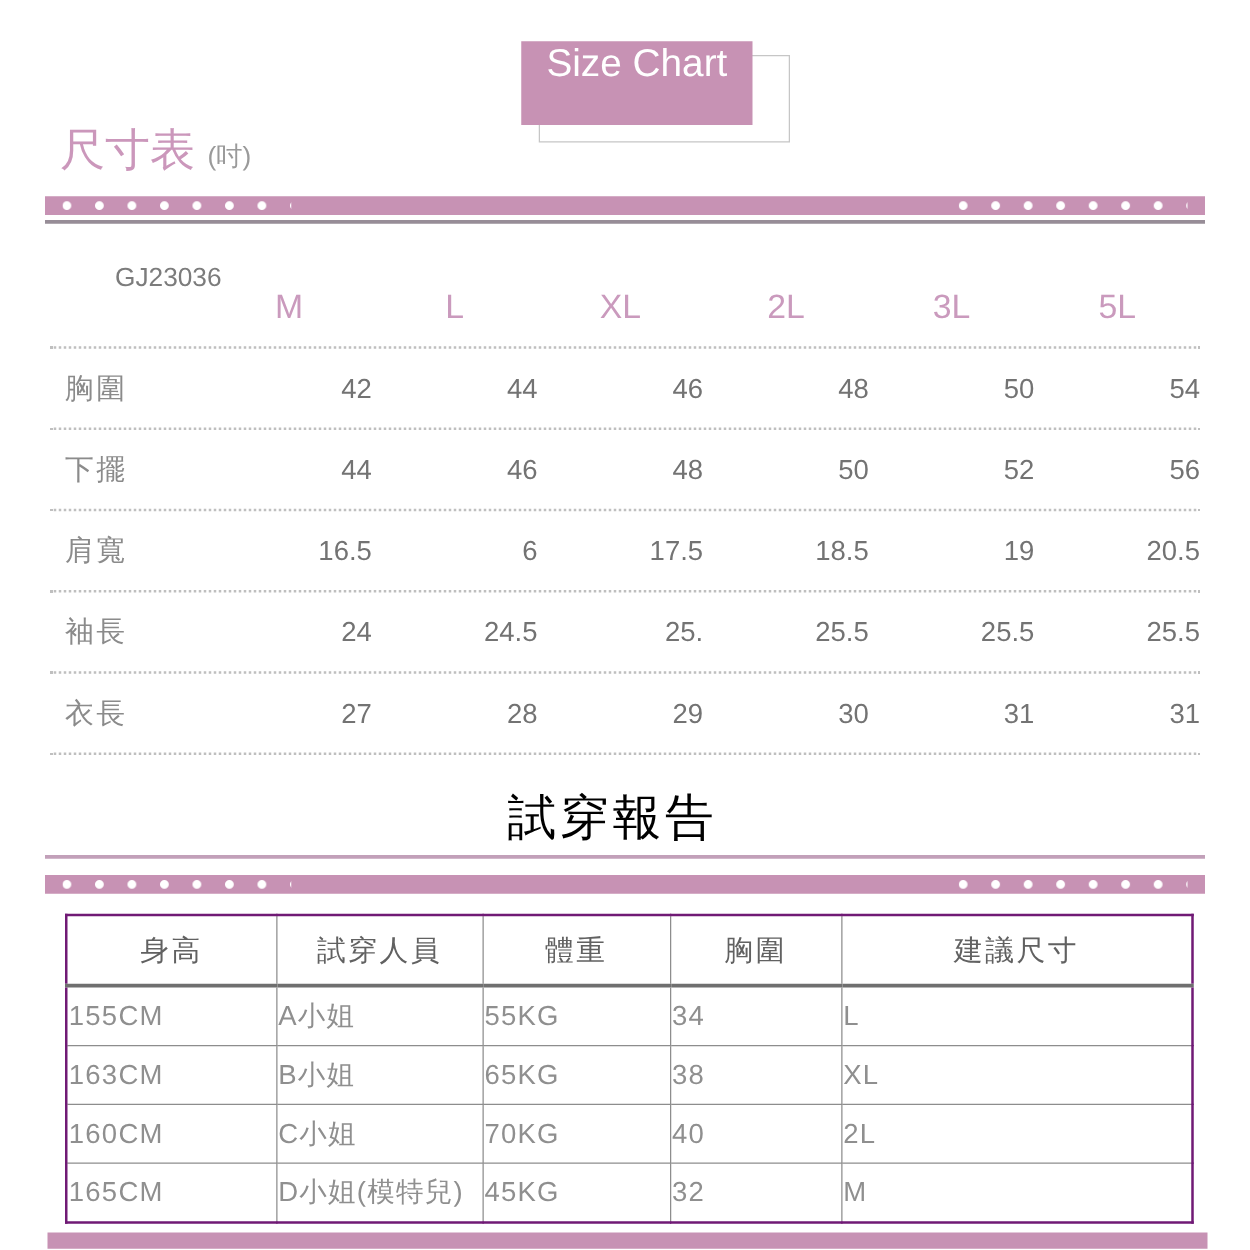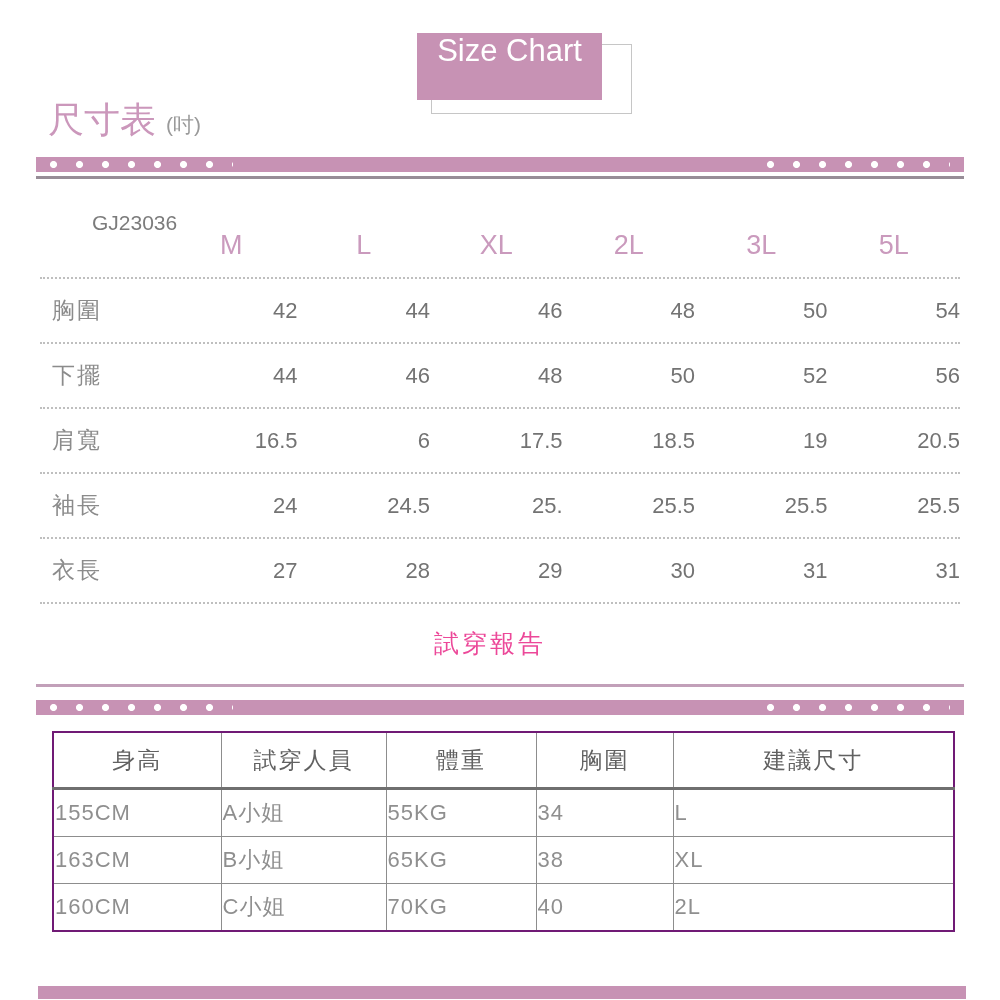--- a/index.html
+++ b/index.html
@@ -33,21 +33,21 @@
   
   .size-table{position:absolute;left:40px;top:214px;width:920px;}
   .size-row{display:grid;grid-template-columns:125px repeat(6,1fr);align-items:center;
             height:63px;border-bottom:2px dotted #bfbfbf;}
   .size-col-header{text-align:center;font-size:27px;color:#ca9abd;}
   .size-label{font-size:23px;color:#8b8b8b;padding-left:12px;letter-spacing:2px;}
   .size-cell{text-align:right;font-size:22px;color:#737373;}
 
   
   .sec2-heading{position:absolute;left:0;top:627px;width:980px;text-align:center;
-                font-size:25px;color:#ec4899;letter-spacing:3px;}
+                font-size:39px;color:#000000;letter-spacing:3px;}
 
   
   .fit-table{position:absolute;left:52px;top:731px;width:901px;border-collapse:collapse;
              table-layout:fixed;border:2px solid #701a75;}
   .fit-table th{height:52px;font-size:23px;font-weight:normal;color:#616161;letter-spacing:2px;
                 border:1.5px solid #8d8d8d;border-bottom:3px solid #6f6f6f;text-align:center;}
   .fit-table td{height:44px;font-size:22px;color:#8f8f8f;border:1.5px solid #8d8d8d;
                 letter-spacing:1px;}
 
   .bottom-bar{position:absolute;left:38px;top:986px;width:928px;height:13px;background:#c792b4;}
@@ -173,18 +173,25 @@
           <td>38</td>
           <td>XL</td>
         </tr>
         <tr>
           <td>160CM</td>
           <td>C小姐</td>
           <td>70KG</td>
           <td>40</td>
           <td>2L</td>
         </tr>
+        <tr>
+          <td>165CM</td>
+          <td>D小姐(模特兒)</td>
+          <td>45KG</td>
+          <td>32</td>
+          <td>M</td>
+        </tr>
       </tbody>
   </table>
 
   <div class="bottom-bar"></div>
 
 </div>
 
 </body></html>

